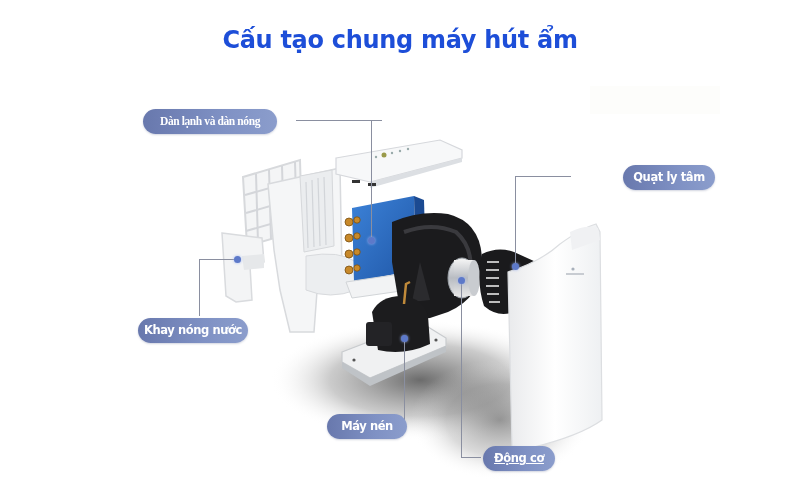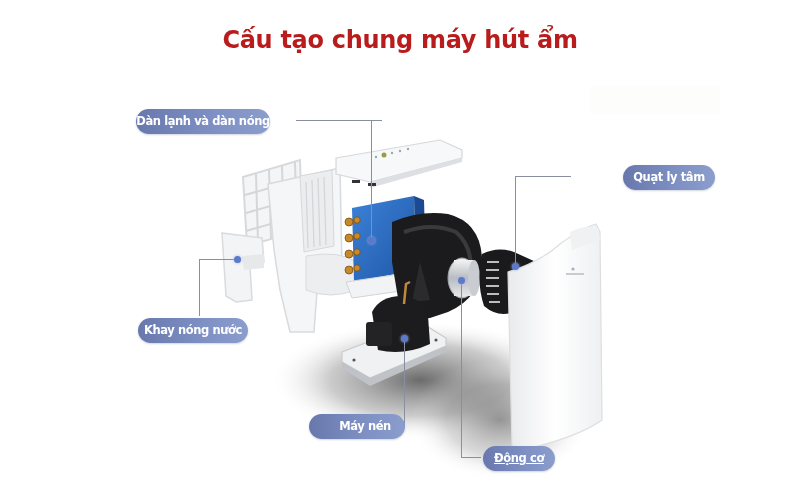--- a/index.html
+++ b/index.html
@@ -1,17 +1,17 @@
 <!DOCTYPE html>
 <html><head>
 <meta charset="utf-8">
 <style>
   html, body { margin:0; padding:0; }
   body { width:800px; height:500px; background:#ffffff; position:relative; overflow:hidden; font-family:"DejaVu Sans", sans-serif; }
-  .title { position:absolute; left:0; top:26px; width:800px; text-align:center; font-family:"DejaVu Sans", sans-serif; font-weight:bold; font-size:24px; color:#b91c1c; letter-spacing:-0.3px; }
+  .title { position:absolute; left:0; top:26px; width:800px; text-align:center; font-family:"DejaVu Sans", sans-serif; font-weight:bold; font-size:24px; color:#1d4ed8; letter-spacing:-0.3px; }
   .label { position:absolute; height:25px; line-height:25px; border-radius:13px; color:#ffffff; font-family:"DejaVu Sans", sans-serif; font-weight:bold; font-size:11.5px; text-align:center; letter-spacing:-0.4px; background:linear-gradient(90deg,#6878ad 0%, #7f91c4 60%, #8b9dcc 100%); box-shadow:0 1px 2px rgba(80,90,130,0.25); white-space:nowrap; }
   .line { position:absolute; background:#8a8fa0; }
   .dot { position:absolute; width:7px; height:7px; border-radius:50%; background:#5d79c9; box-shadow:0 0 3px #9fb4ee; }
   svg.scene { position:absolute; left:0; top:0; }
 </style>
 </head>
 <body>
 
 <div class="title">Cấu tạo chung máy hút ẩm</div>
 
@@ -156,17 +156,17 @@
 <div class="dot" style="left:234px;top:256px;"></div>
 
 <div class="line" style="left:395px;top:427px;width:10px;height:1px;"></div>
 <div class="line" style="left:404px;top:339px;width:1px;height:89px;"></div>
 <div class="dot" style="left:401px;top:335px;"></div>
 
 <div class="line" style="left:461px;top:280px;width:1px;height:178px;"></div>
 <div class="line" style="left:461px;top:457px;width:20px;height:1px;"></div>
 <div class="dot" style="left:458px;top:277px;"></div>
 
-<div class="label" style="left:136px;top:109px;width:134px;">Dàn lạnh và dàn nóng</div>
+<div class="label" style="left:143px;top:109px;width:134px;font-family:Liberation Serif, serif;">Dàn lạnh và dàn nóng</div>
 <div class="label" style="left:576px;top:165px;width:92px;margin-left:47px;">Quạt ly tâm</div>
 <div class="label" style="left:138px;top:318px;width:110px;">Khay nóng nước</div>
-<div class="label" style="left:309px;top:414px;width:80px;padding-left:16px;">Máy nén</div>
+<div class="label" style="left:327px;top:414px;width:80px;">Máy nén</div>
 <div class="label" style="left:483px;top:446px;width:72px;text-decoration:underline;">Động cơ</div>
 
 </body></html>

